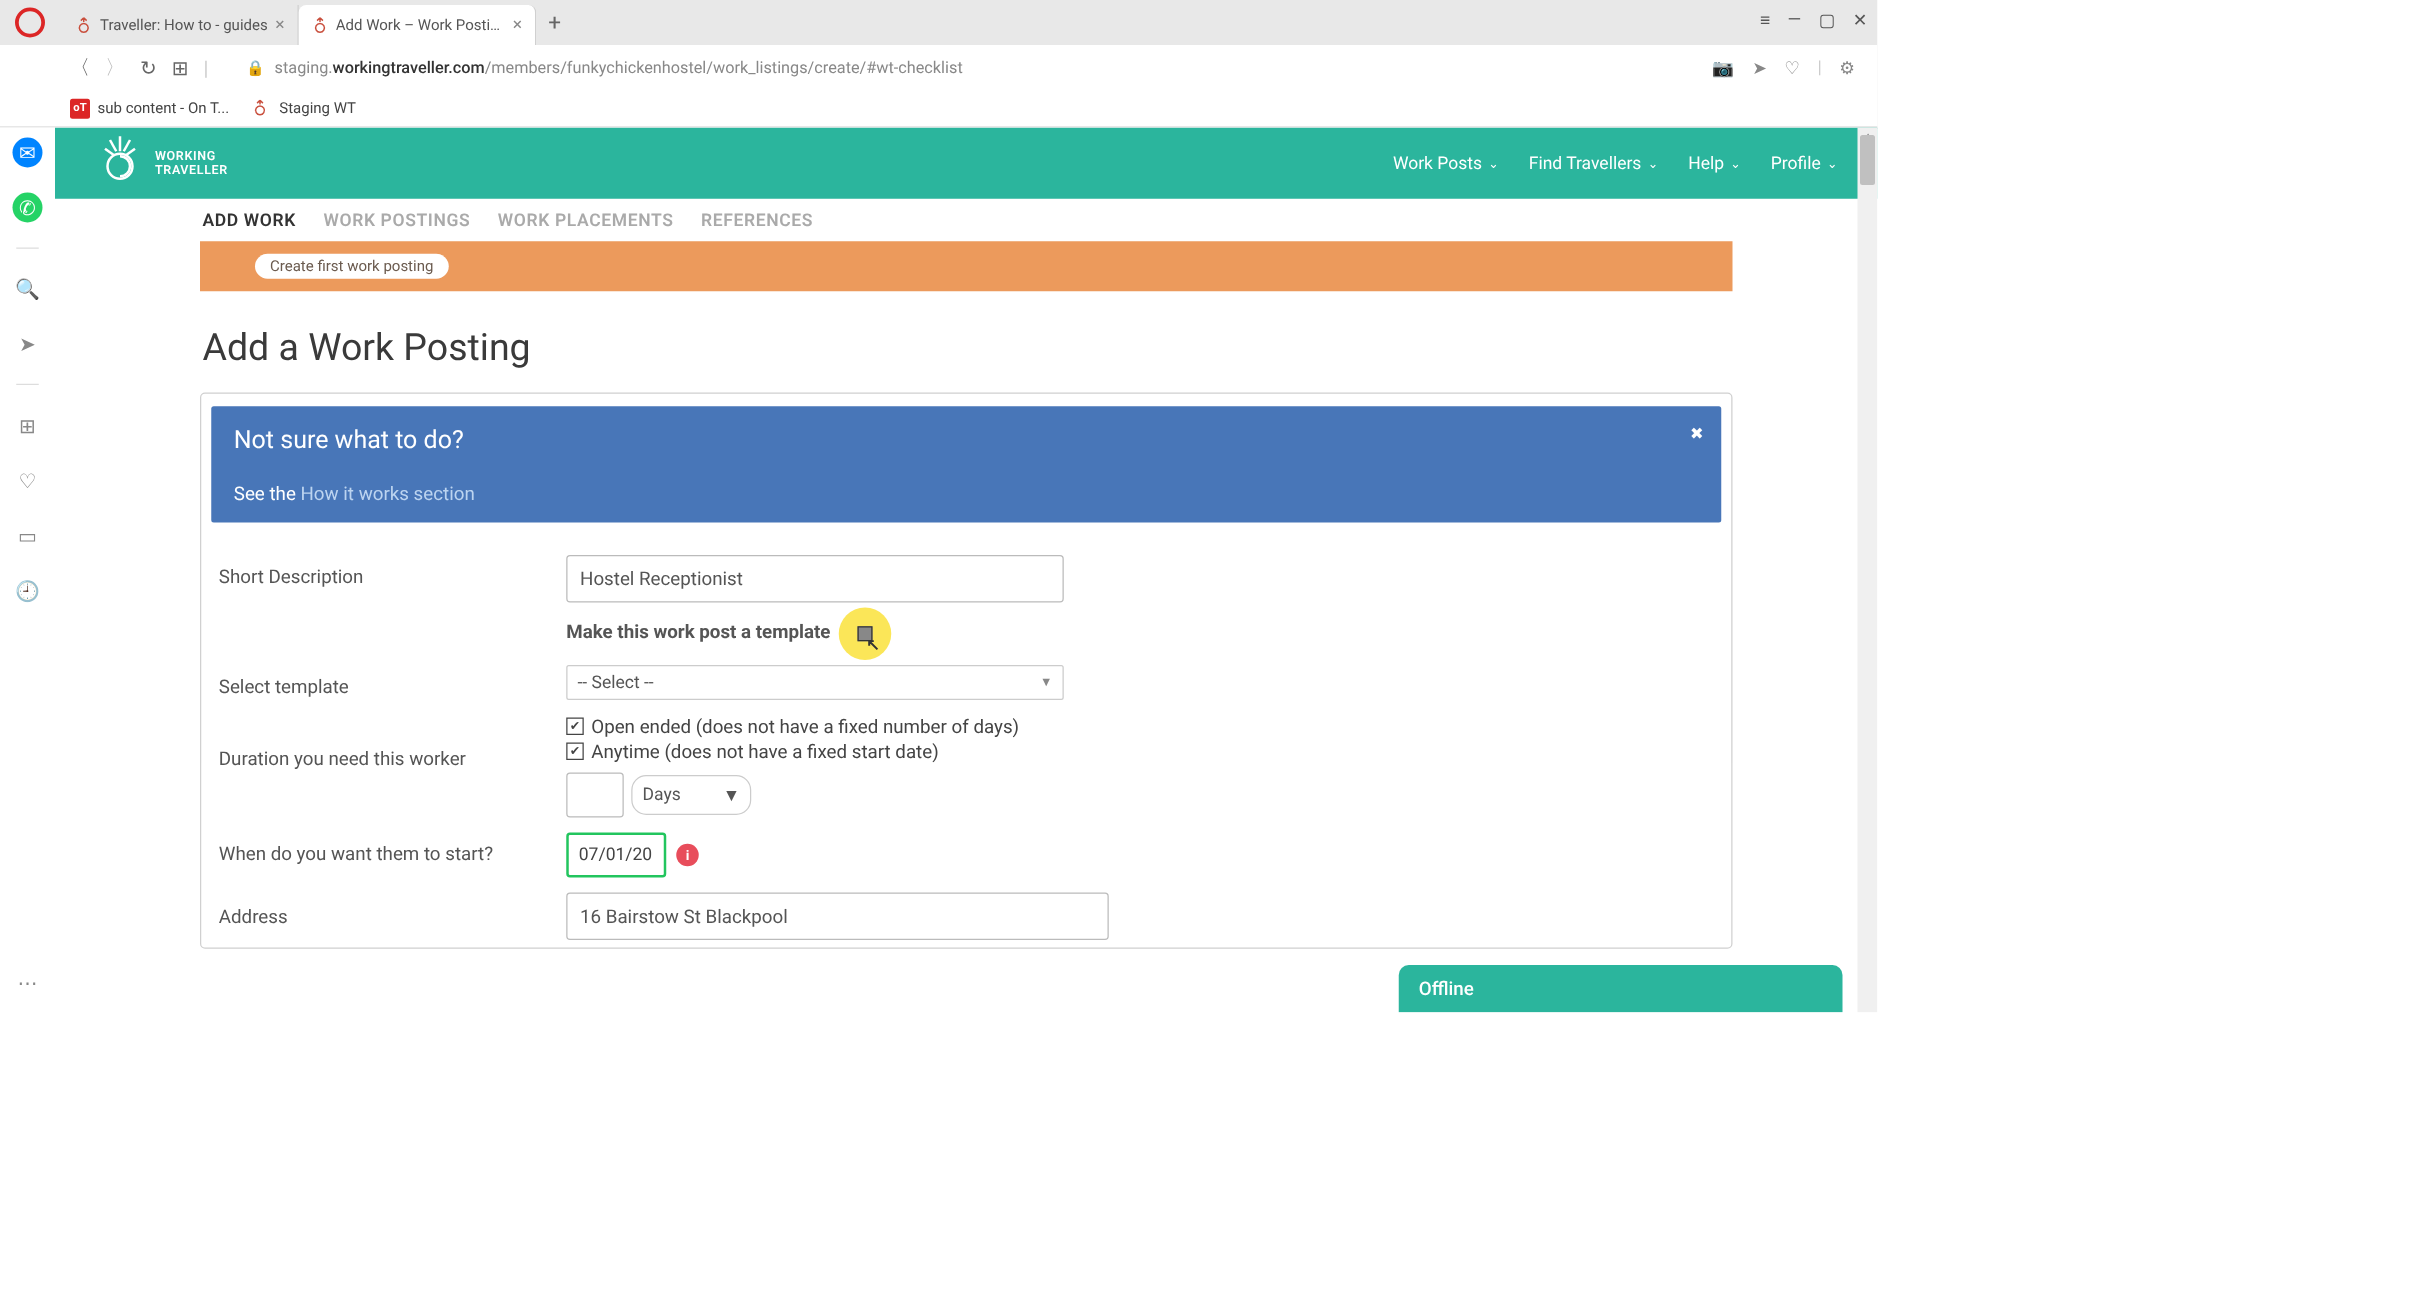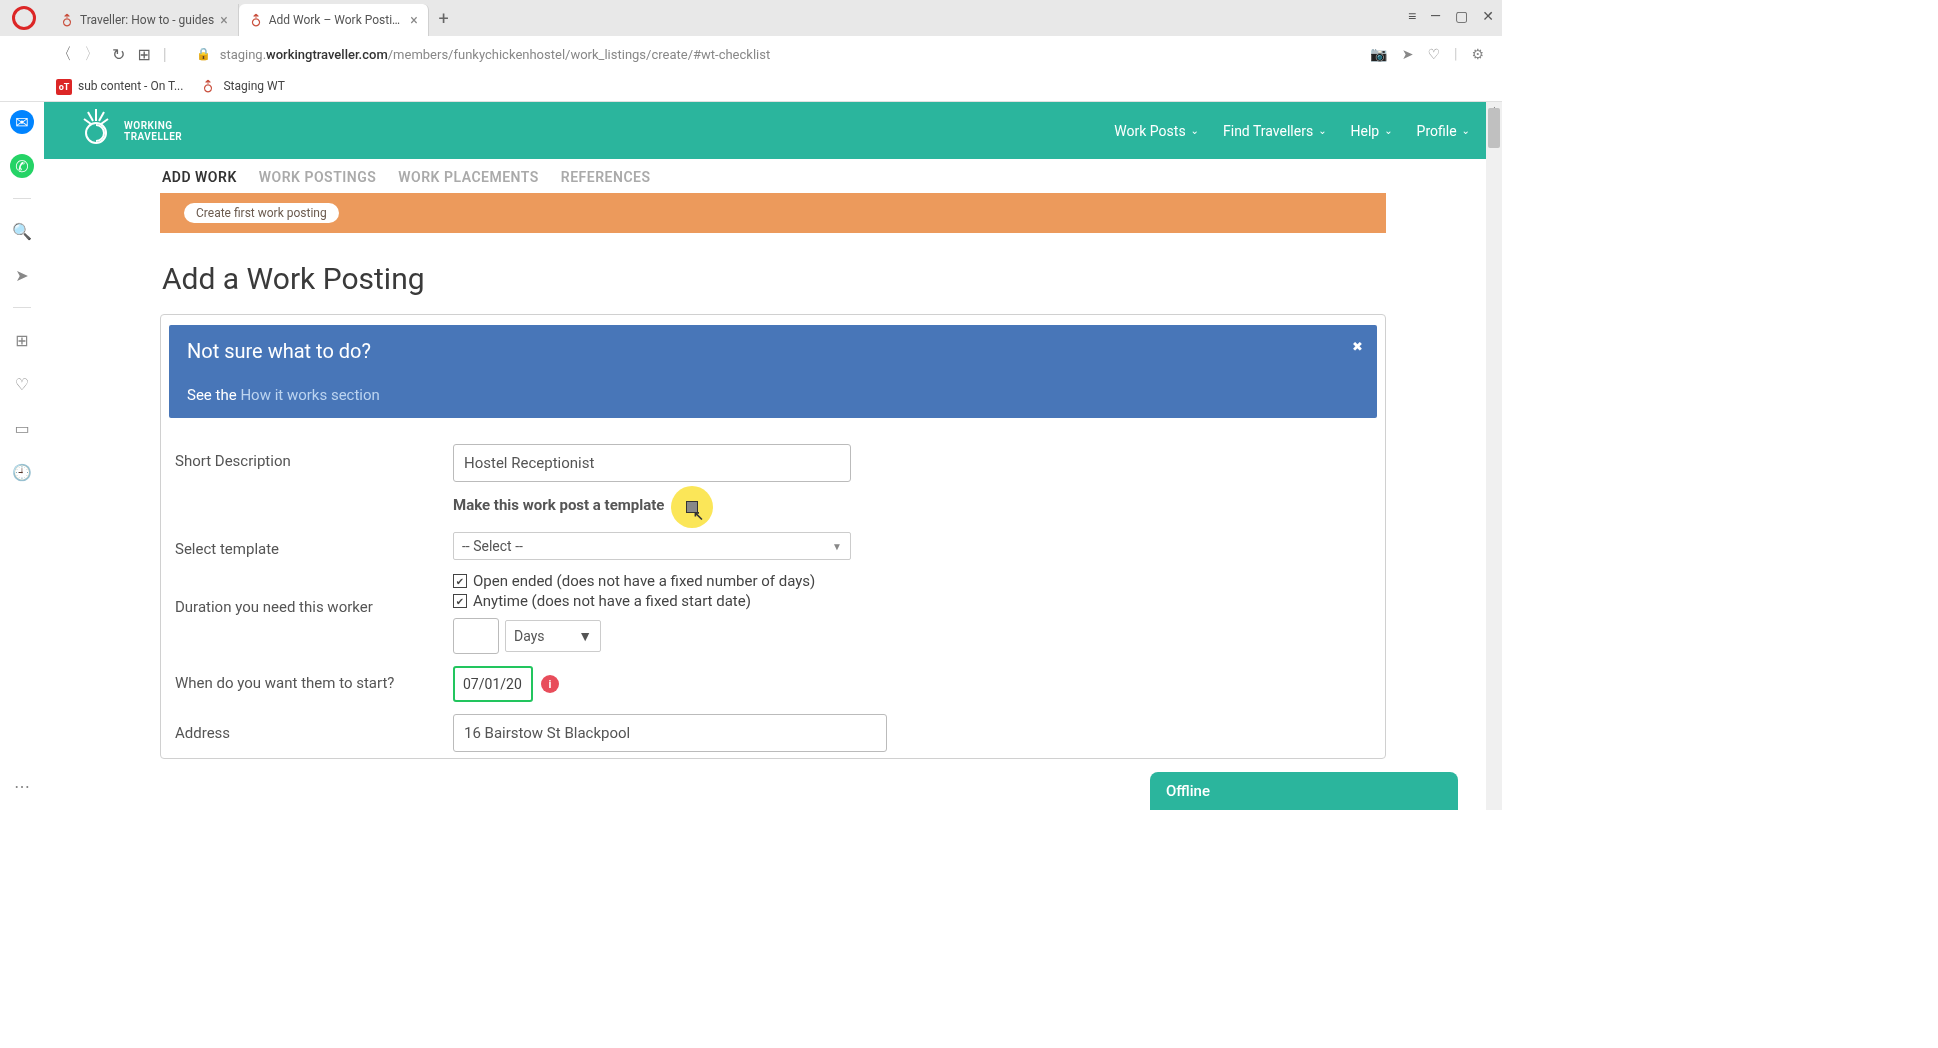--- a/index.html
+++ b/index.html
@@ -55,21 +55,21 @@
 .site-nav { margin-left: auto; display: flex; gap: 24px; font-size: 14px; }
 .site-nav-item { display: flex; align-items: center; gap: 5px; cursor: pointer; }
 .chev { font-size: 10px; }
 
 
 .page-tabs { display: flex; gap: 22px; padding: 10px 118px 8px; font-size: 14px; font-weight: 600; color: #aaa; }
 .page-tabs .ptab { cursor: pointer; letter-spacing: 0.5px; }
 .page-tabs .ptab.active { color: #333; }
 
 
-.orange-banner { background: #ec9a5c; margin: 0 116px; height: 40px; display: flex; align-items: center; padding-left: 24px; }
+.orange-banner { background: #ec9a5c; margin: 0 116px; height: 40px; display: flex; align-items: center; padding-left: 44px; }
 .pill-btn { background: #fff; color: #6b5b4f; font-size: 12px; padding: 3px 12px; border-radius: 11px; cursor: pointer; }
 
 
 .page-title { font-size: 30px; font-weight: 400; color: #3a3a3a; padding: 28px 118px 18px; }
 
 
 .main-card { margin: 0 116px; border: 1px solid #d0d0d0; border-radius: 4px; padding: 10px 8px 0; }
 
 
 .blue-alert { background: #4876b8; color: #fff; padding: 14px 18px; border-radius: 2px; position: relative; margin-bottom: 20px; }
@@ -91,28 +91,28 @@
 
 .select-box { width: 398px; height: 28px; border: 1px solid #ccc; border-radius: 2px; padding: 0 8px; font-size: 14px; color: #555; display: flex; align-items: center; justify-content: space-between; background: #fff; cursor: pointer; }
 .select-box .chev2 { font-size: 10px; color: #888; }
 
 .textarea { width: 398px; height: 56px; border: 1px solid #bbb; border-radius: 3px; resize: both; }
 
 .checkbox-row { display: flex; align-items: center; gap: 6px; font-size: 15px; color: #444; margin-bottom: 2px; }
 .cb { width: 14px; height: 14px; border: 1.5px solid #444; display: inline-flex; justify-content: center; align-items: center; font-size: 10px; }
 .duration-inputs { display: flex; gap: 6px; margin-top: 8px; }
 .num-input { width: 46px; height: 36px; border: 1px solid #bbb; border-radius: 3px; }
-.days-select { width: 96px; height: 32px; border: 1px solid #ccc; border-radius: 2px; font-size: 14px; color: #555; display: flex; align-items: center; justify-content: space-between; padding: 0 8px; cursor: pointer; margin-top: 2px; }
+.days-select { width: 96px; height: 32px; border: 1px solid #ccc; border-radius: 12px; font-size: 14px; color: #555; display: flex; align-items: center; justify-content: space-between; padding: 0 8px; cursor: pointer; margin-top: 2px; }
 
 .date-input { width: 80px; height: 36px; border: 2px solid #22c55e; border-radius: 3px; padding: 0 8px; font-size: 14px; color: #444; }
 .date-row { display: flex; align-items: center; gap: 8px; }
 .info-dot { width: 18px; height: 18px; background: #e84d5b; border-radius: 50%; color: #fff; font-size: 11px; display: flex; justify-content: center; align-items: center; font-weight: bold; }
 
 
-.chat-widget { position: absolute; right: 44px; bottom: 0; width: 308px; height: 38px; background: #2bb59d; color: #fff; border-top-left-radius: 8px; border-top-right-radius: 8px; display: flex; align-items: center; padding: 0 16px; font-size: 15px; font-weight: 500; }
+.chat-widget { position: absolute; right: 28px; bottom: 0; width: 355px; height: 38px; background: #2bb59d; color: #fff; border-top-left-radius: 8px; border-top-right-radius: 8px; display: flex; align-items: center; padding: 0 16px; font-size: 15px; font-weight: 500; }
 
 .wt-icon { display: inline-block; }
 .wt-icon svg { width: 14px; height: 14px; }
 
 .addr-input-row { margin-top: 0; }
 </style>
 </head>
 <body>
 
 <div class="browser-chrome">

